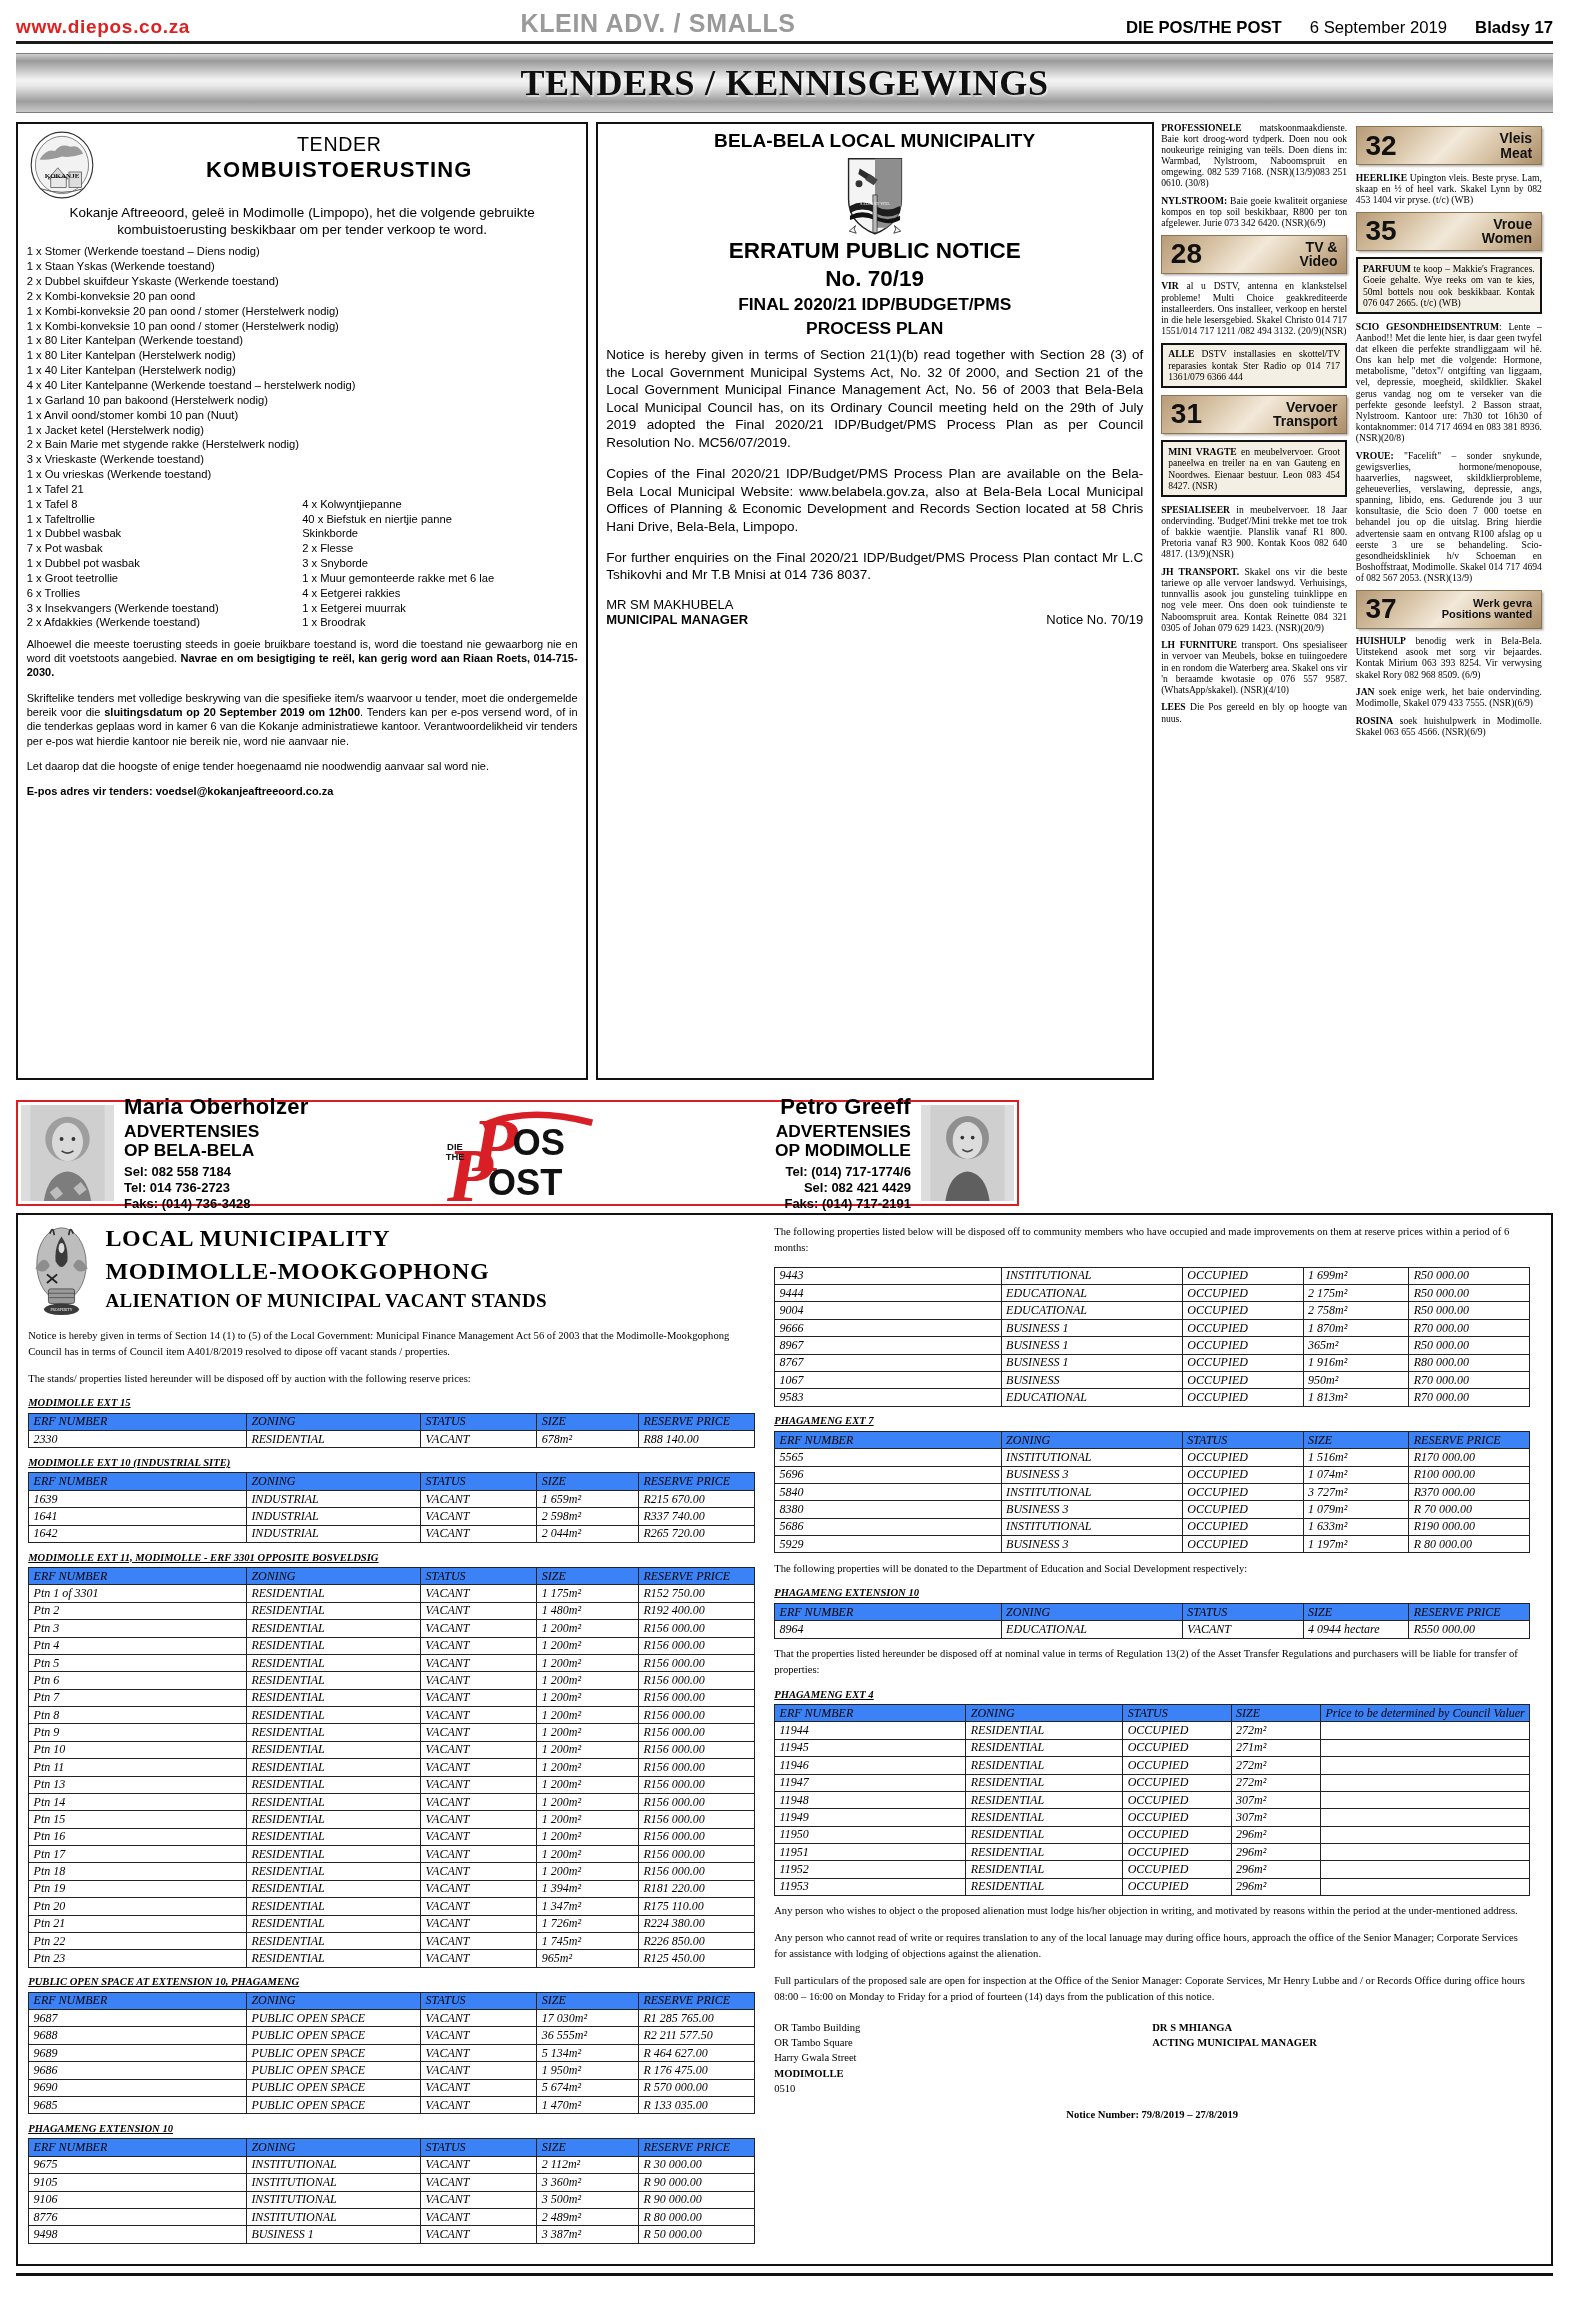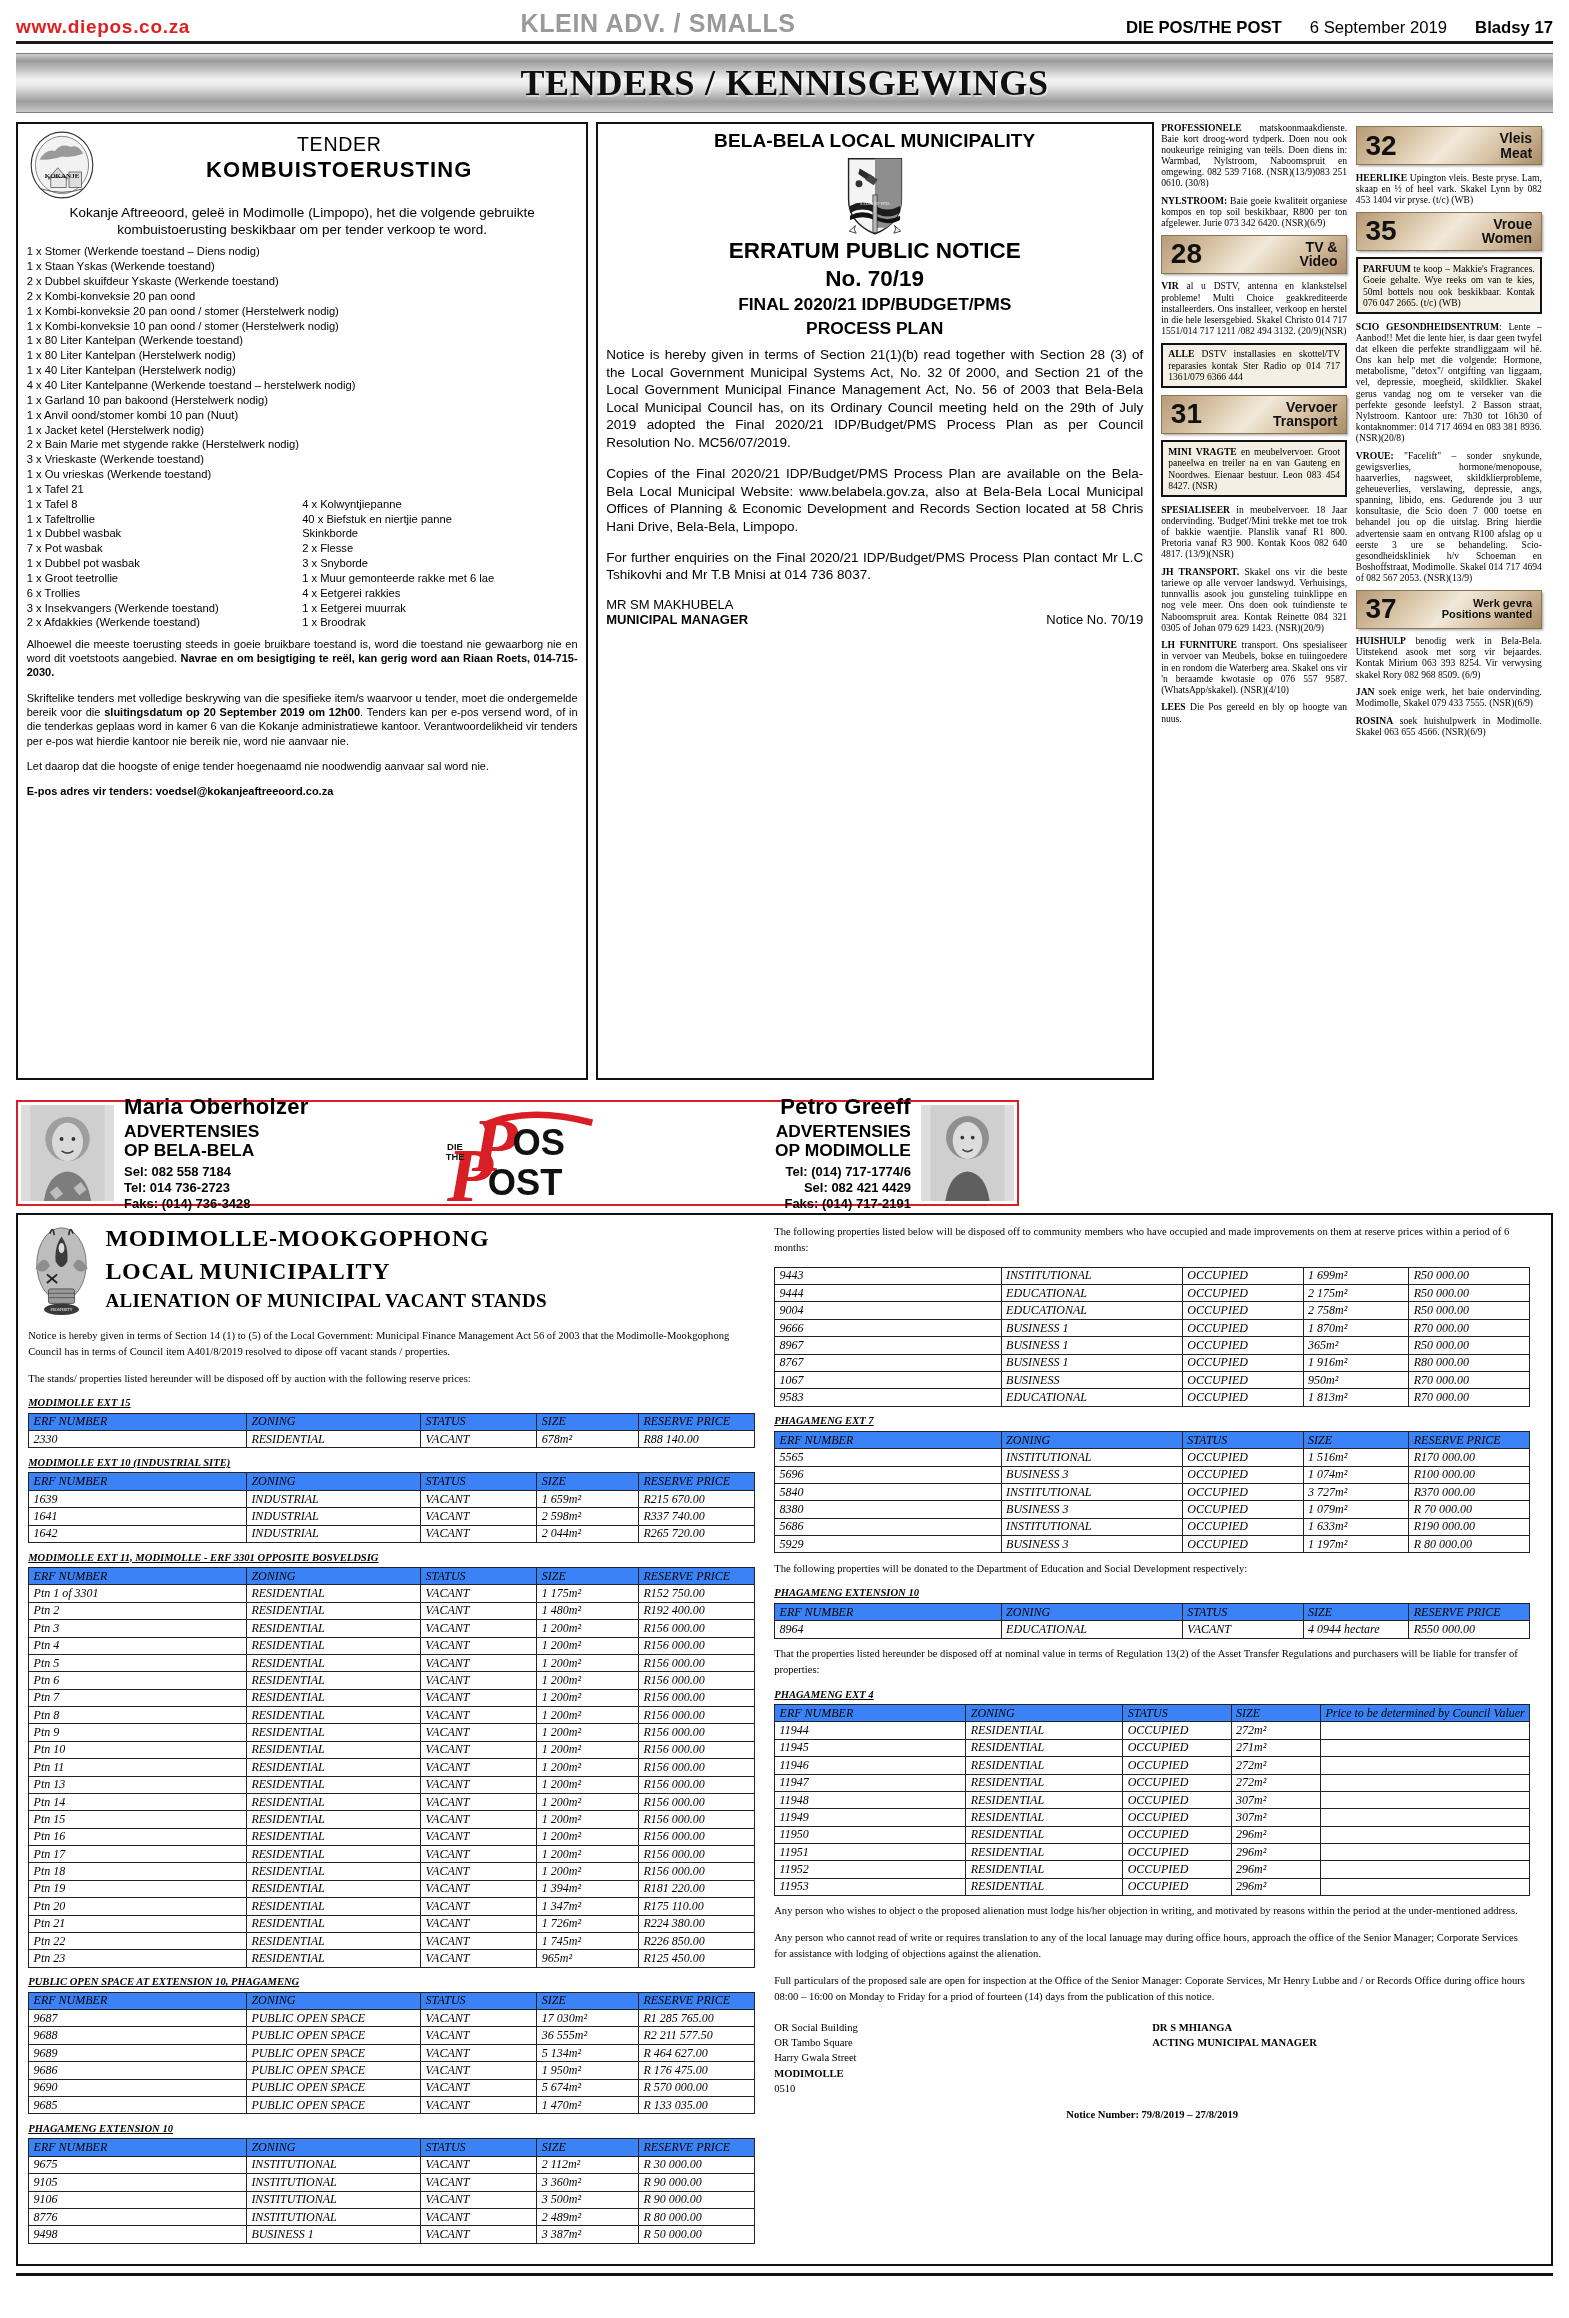--- a/index.html
+++ b/index.html
@@ -424,22 +424,22 @@
               <path d="M10 64 q12 -22 20 -4 q-8 14 -20 4z" fill="#8e8e8e"></path>
               <path d="M82 64 q-12 -22 -20 -4 q8 14 20 4z" fill="#8e8e8e"></path>
               <path d="M26 72 l14 12 M40 72 l-14 12" stroke="#222" stroke-width="2.6"></path>
               <rect x="28" y="92" width="36" height="20" rx="3" fill="#9a9a9a" stroke="#333" stroke-width="1"></rect>
               <path d="M28 98 h36 M28 104 h36" stroke="#444" stroke-width="1"></path>
               <ellipse cx="46" cy="120" rx="24" ry="8" fill="#3a3a3a"></ellipse>
               <text x="46" y="123" font-size="5" text-anchor="middle" fill="#fff" font-family="Liberation Serif, serif">PROSPERITY</text>
             </svg>
           </div>
           <div class="modi-titles">
+            <div class="mt1">LOCAL MUNICIPALITY</div>
             <div class="mt1">MODIMOLLE-MOOKGOPHONG</div>
-            <div class="mt1">LOCAL MUNICIPALITY</div>
             <div class="mt2">ALIENATION OF MUNICIPAL VACANT STANDS</div>
           </div>
         </div>
         <p class="modi-p">Notice is hereby given in terms of Section 14 (1) to (5) of the Local Government: Municipal Finance Management Act 56 of 2003 that the Modimolle-Mookgophong Council has in terms of Council item A401/8/2019 resolved to dipose off vacant stands / properties.</p>
         <p class="modi-p">The stands/ properties listed hereunder will be disposed off by auction with the following reserve prices:</p>
         <div>
             <div class="sec-h">MODIMOLLE EXT 15</div>
             <table class="t">
               <colgroup>
                 <col class="c1">
@@ -1065,21 +1065,21 @@
               </tbody>
             </table>
           </div>
 
         <p class="modi-p">Any person who wishes to object o the proposed alienation must lodge his/her objection in writing, and motivated by reasons within the period at the under-mentioned address.</p>
         <p class="modi-p">Any person who cannot read of write or requires translation to any of the local lanuage may during office hours, approach the office of the Senior Manager;  Corporate Services for assistance with lodging of objections against the alienation.</p>
         <p class="modi-p">Full particulars of the proposed sale are open for inspection at the Office of the Senior Manager: Coporate Services, Mr Henry Lubbe and / or Records Office during office hours 08:00 – 16:00 on Monday to Friday for a priod of fourteen (14) days from the publication of this notice.</p>
 
         <div class="foot-cols">
           <div class="fl">
-              <div>OR Social Building</div>
+              <div>OR Tambo Building</div>
               <div>OR Tambo Square</div>
               <div>Harry Gwala Street</div>
               <div style="font-weight: bold;">MODIMOLLE</div>
               <div>0510</div>
             </div>
           <div class="fr">
             <div>DR S MHIANGA</div>
             <div>ACTING MUNICIPAL MANAGER</div>
           </div>
         </div>

